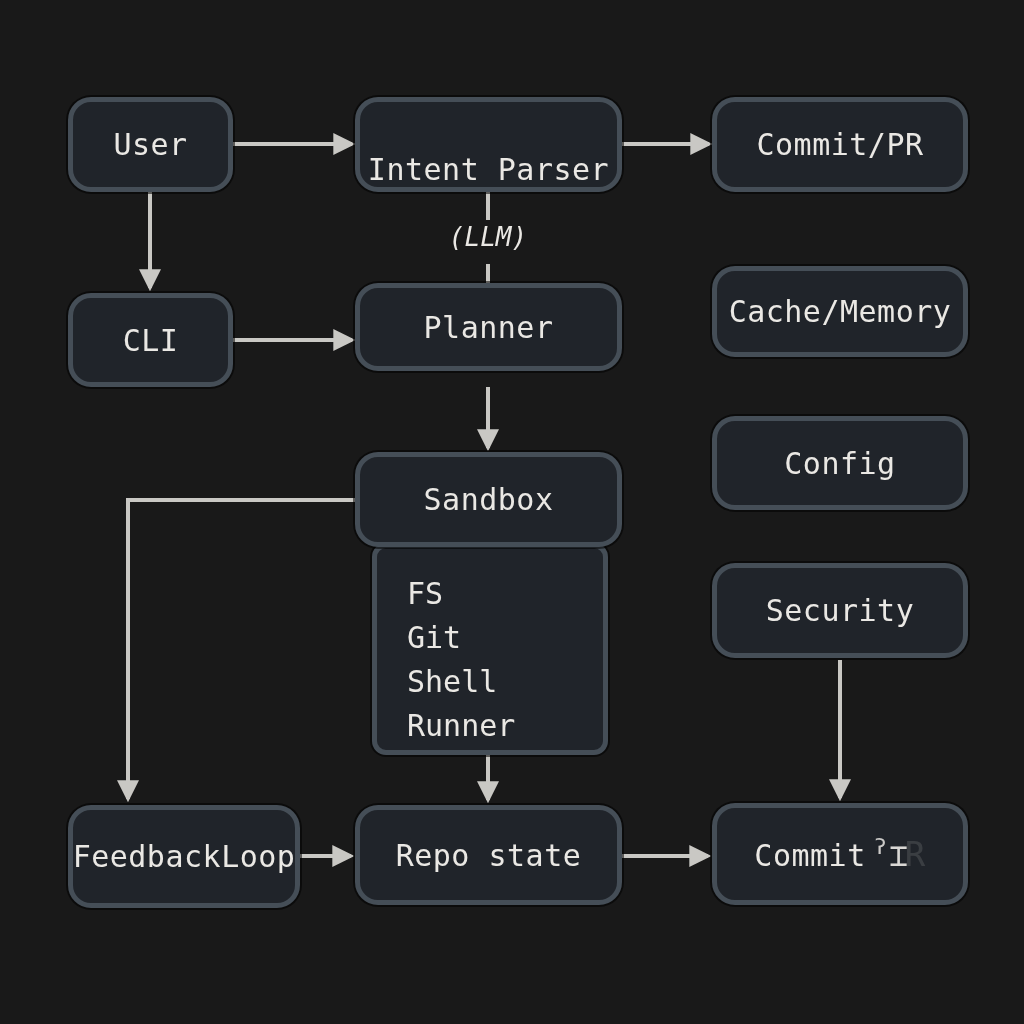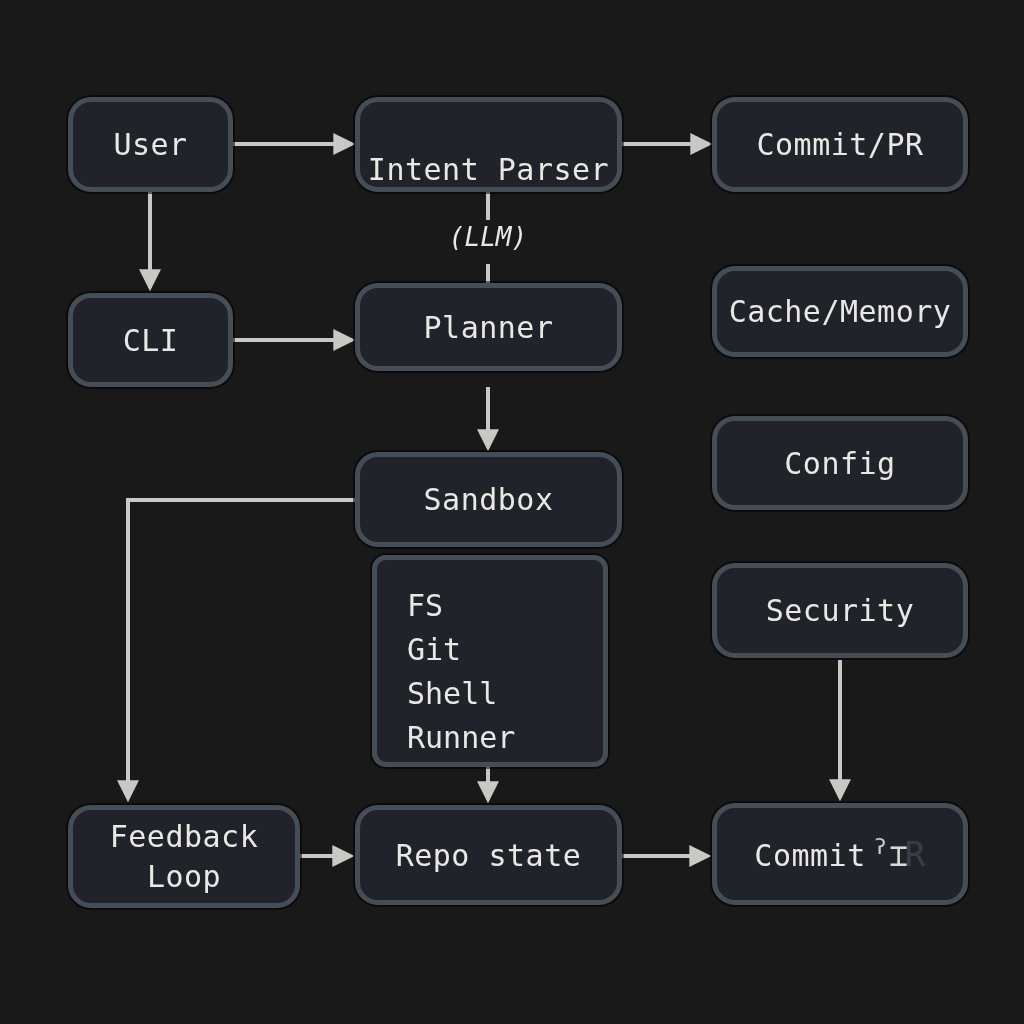--- a/index.html
+++ b/index.html
@@ -47,24 +47,22 @@
     border: 5px solid #454e57;
     border-radius: 14px;
     box-shadow: 0 0 0 2px rgba(0,0,0,0.55);
     z-index: 1;
     display: flex;
     flex-direction: column;
     justify-content: flex-start;
     padding: 24px 0 0 30px;
     font-size: 30px;
     line-height: 44px;
-    margin-top: 12px;
   }
   .two-line {
-    flex-direction: column;
     line-height: 1.32;
   }
   .commit-row {
     display: flex;
     align-items: baseline;
   }
   .artifact-1 {
     font-size: 22px;
     opacity: 0.85;
     margin-left: 8px;

